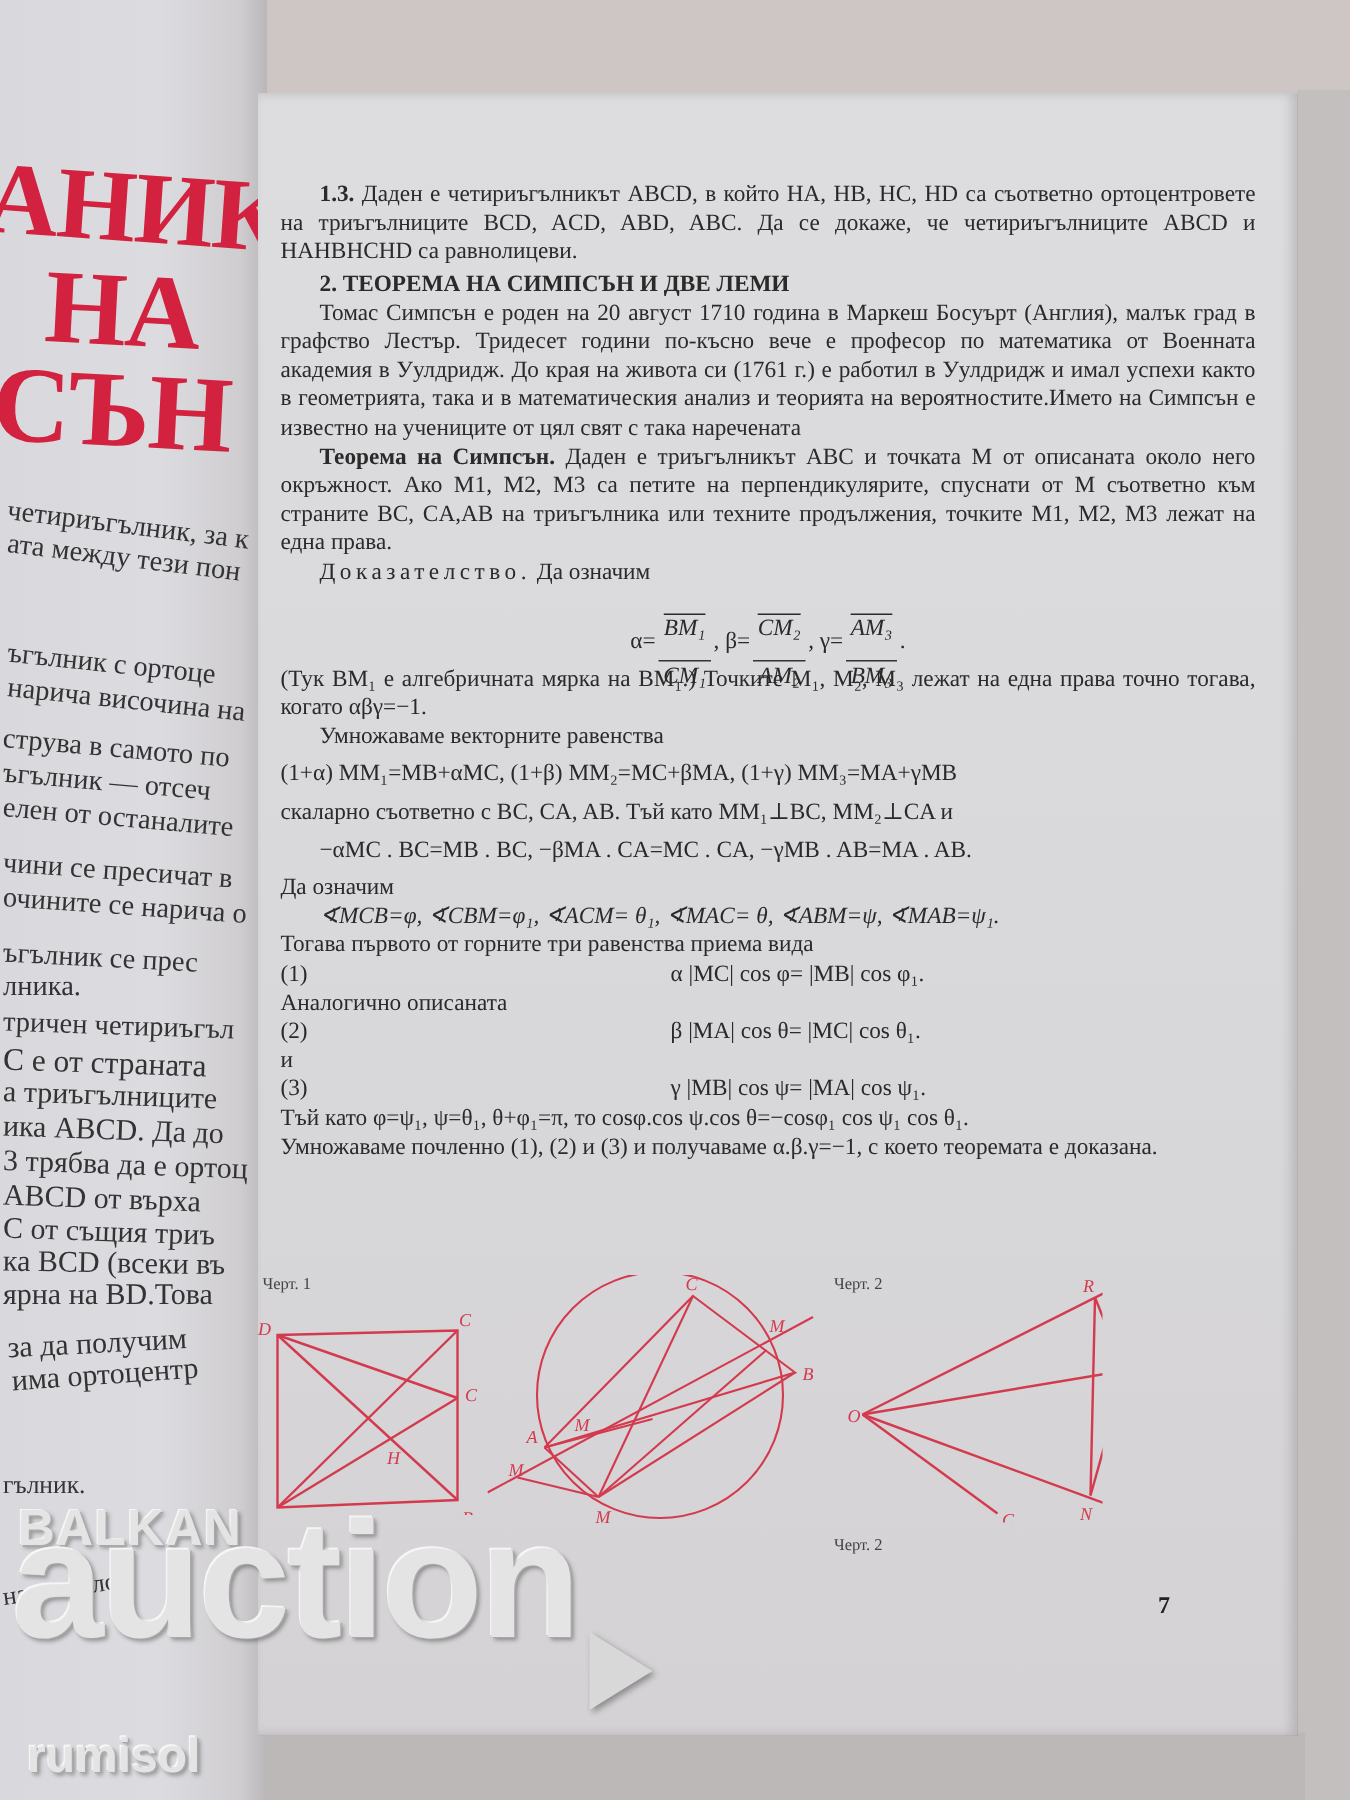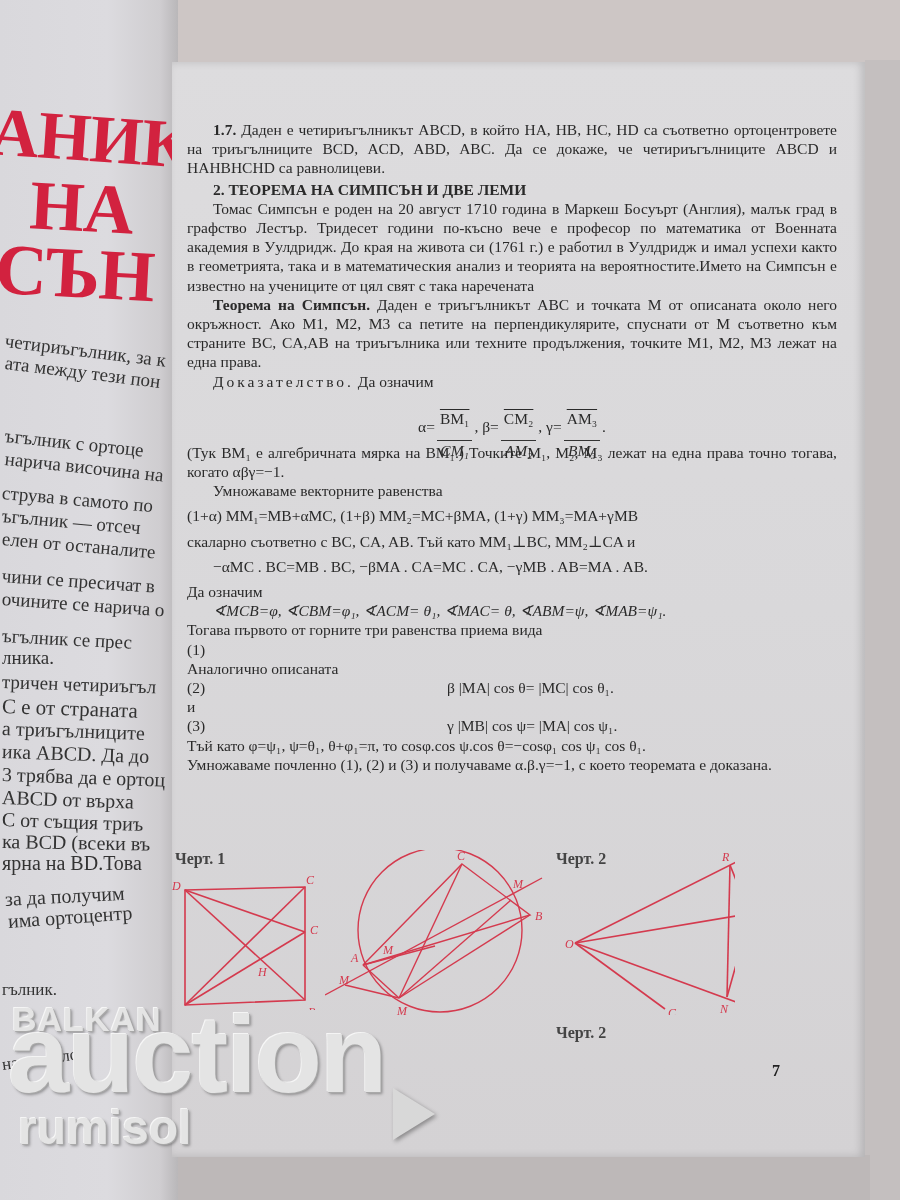--- a/index.html
+++ b/index.html
@@ -38,38 +38,38 @@
   }
   .content { position:absolute; left:15px; top:58px; width:650px; color:#2a2a2a; font-size:15.5px; line-height:19.2px; }
   .p { margin:0; text-align:justify; }
   .indent { text-indent:26px; }
   .heading { font-weight:bold; margin:2px 0 0 0; text-indent:26px; }
   .bold { font-weight:bold; }
   .spaced { letter-spacing:3px; }
   .i { font-style:italic; }
   .formula { margin:6px 0 4px 0; text-align:center; height:42px; position:relative; }
   .frac { display:inline-block; vertical-align:middle; text-align:center; margin:0 2px; }
-  .frac .num { display:block; border-bottom:1px solid #333; padding:12px 3px; text-decoration:overline; }
+  .frac .num { display:block; border-bottom:1px solid #333; padding:12px 3px; font-style:italic; text-decoration:overline; }
   .frac .den { display:block; padding:0 3px; font-style:italic; }
   .eqrow { display:flex; margin:0; }
   .eqrow .lbl { width:260px; }
   .eqrow .eq { flex:1; }
   .vecline { margin:6px 0; white-space:nowrap; font-size:15.5px; }
 
   
-  .fig-label { position:absolute; font-size:16px; font-weight:bold; color:#444;text-align:right; }
+  .fig-label { position:absolute; font-size:11px; font-weight:normal; color:#444;text-align:right; }
   svg.fig { position:absolute; }
   .page-num { position:absolute; font-weight:bold; font-size:16px; color:#222; }
 
   
   .wm { position:absolute; font-family:"Liberation Sans", sans-serif; font-weight:bold; color:#e4e4e4;
         text-shadow:1px 1px 0 #a9a9a9, 2px 2px 3px rgba(0,0,0,0.35), -1px -1px 0 #f7f7f7; white-space:nowrap; }
   .wm-balkan { left:12px; top:1000px; font-size:34px; letter-spacing:1px; }
   .wm-auction { left:8px; top:990px; font-size:110px; letter-spacing:-2px; }
-  .wm-rumisol { left:18px; top:1100px; font-size:48px; }
+  .wm-rumisol { left:18px; top:1152px; font-size:32px; }
   .wm-arrow { position:absolute; left:393px; top:1088px; width:0; height:0;
      border-left:42px solid #d8d8d8; border-top:26px solid transparent; border-bottom:26px solid transparent;
      filter:drop-shadow(2px 2px 2px rgba(0,0,0,0.35)); }
 </style>
 </head>
 <body>
 
 <div class="bg-top"></div>
 <div class="bg-right"></div>
 <div class="bg-bottom"></div>
@@ -101,21 +101,21 @@
   <div class="left-line" style="top:852px;left:2px;font-size:20px;">ярна на BD.Това</div>
   <div class="left-line" style="top:888px;left:5px;font-size:20px;transform:rotate(-3deg);">за да получим</div>
   <div class="left-line" style="top:910px;left:8px;font-size:20px;transform:rotate(-4deg);">има ортоцентр</div>
   <div class="left-line" style="top:980px;left:2px;font-size:17px;">гълник.</div>
   <div class="left-line" style="top:1055px;left:2px;font-size:17px;transform:rotate(-8deg);">ната около</div>
 </div>
 
 <div class="page">
   <div class="content">
     <p class="p indent">
-      <span class="bold">1.7.</span>
+      <span class="bold">1.3.</span>
       <span>Даден е четириъгълникът ABCD, в който HA, HB, HC, HD са съответно ортоцентровете на триъгълниците BCD, ACD, ABD, ABC. Да се докаже, че четириъгълниците ABCD и HAHBHCHD са равнолицеви.</span>
     </p>
     <p class="heading">2. ТЕОРЕМА НА СИМПСЪН И ДВЕ ЛЕМИ</p>
     <p class="p indent">Томас Симпсън е роден на 20 август 1710 година в Маркеш Босуърт (Англия), малък град в графство Лестър. Тридесет години по-късно вече е професор по математика от Военната академия в Уулдридж. До края на живота си (1761 г.) е работил в Уулдридж и имал успехи както в геометрията, така и в математическия анализ и теорията на вероятностите.Името на Симпсън е известно на учениците от цял свят с така наречената</p>
     <p class="p indent">
       <span class="bold">Теорема на Симпсън.</span>
       <span>Даден е триъгълникът ABC и точката M от описаната около него окръжност. Ако M1, M2, M3 са петите на перпендикулярите, спуснати от M съответно към страните BC, CA,AB на триъгълника или техните продължения, точките M1, M2, M3 лежат на една права.</span>
     </p>
     <p class="p indent">
       <span class="spaced">Доказателство.</span>
@@ -129,20 +129,21 @@
     <p class="p">(Тук BM₁ е алгебричната мярка на BM₁.) Точките M₁, M₂, M₃ лежат на една права точно тогава, когато αβγ=−1.</p>
     <p class="p indent">Умножаваме векторните равенства</p>
     <p class="p vecline">(1+α) MM₁=MB+αMC, (1+β) MM₂=MC+βMA, (1+γ) MM₃=MA+γMB</p>
     <p class="p">скаларно съответно с BC, CA, AB. Тъй като MM₁⊥BC, MM₂⊥CA и</p>
     <p class="p indent vecline">−αMC . BC=MB . BC, −βMA . CA=MC . CA, −γMB . AB=MA . AB.</p>
     <p class="p">Да означим</p>
     <p class="p indent i">∢MCB=φ, ∢CBM=φ₁, ∢ACM= θ₁, ∢MAC= θ, ∢ABM=ψ, ∢MAB=ψ₁.</p>
     <p class="p">Тогава първото от горните три равенства приема вида</p>
     <div class="eqrow">
       <span class="lbl">(1)</span>
+      <span class="eq">α |MC| cos φ= |MB| cos φ₁.</span>
     </div>
     <p class="p">Аналогично описаната</p>
     <div class="eqrow">
       <span class="lbl">(2)</span>
       <span class="eq">β |MA| cos θ= |MC| cos θ₁.</span>
     </div>
     <p class="p">и</p>
     <div class="eqrow">
       <span class="lbl">(3)</span>
       <span class="eq">γ |MB| cos ψ= |MA| cos ψ₁.</span>

